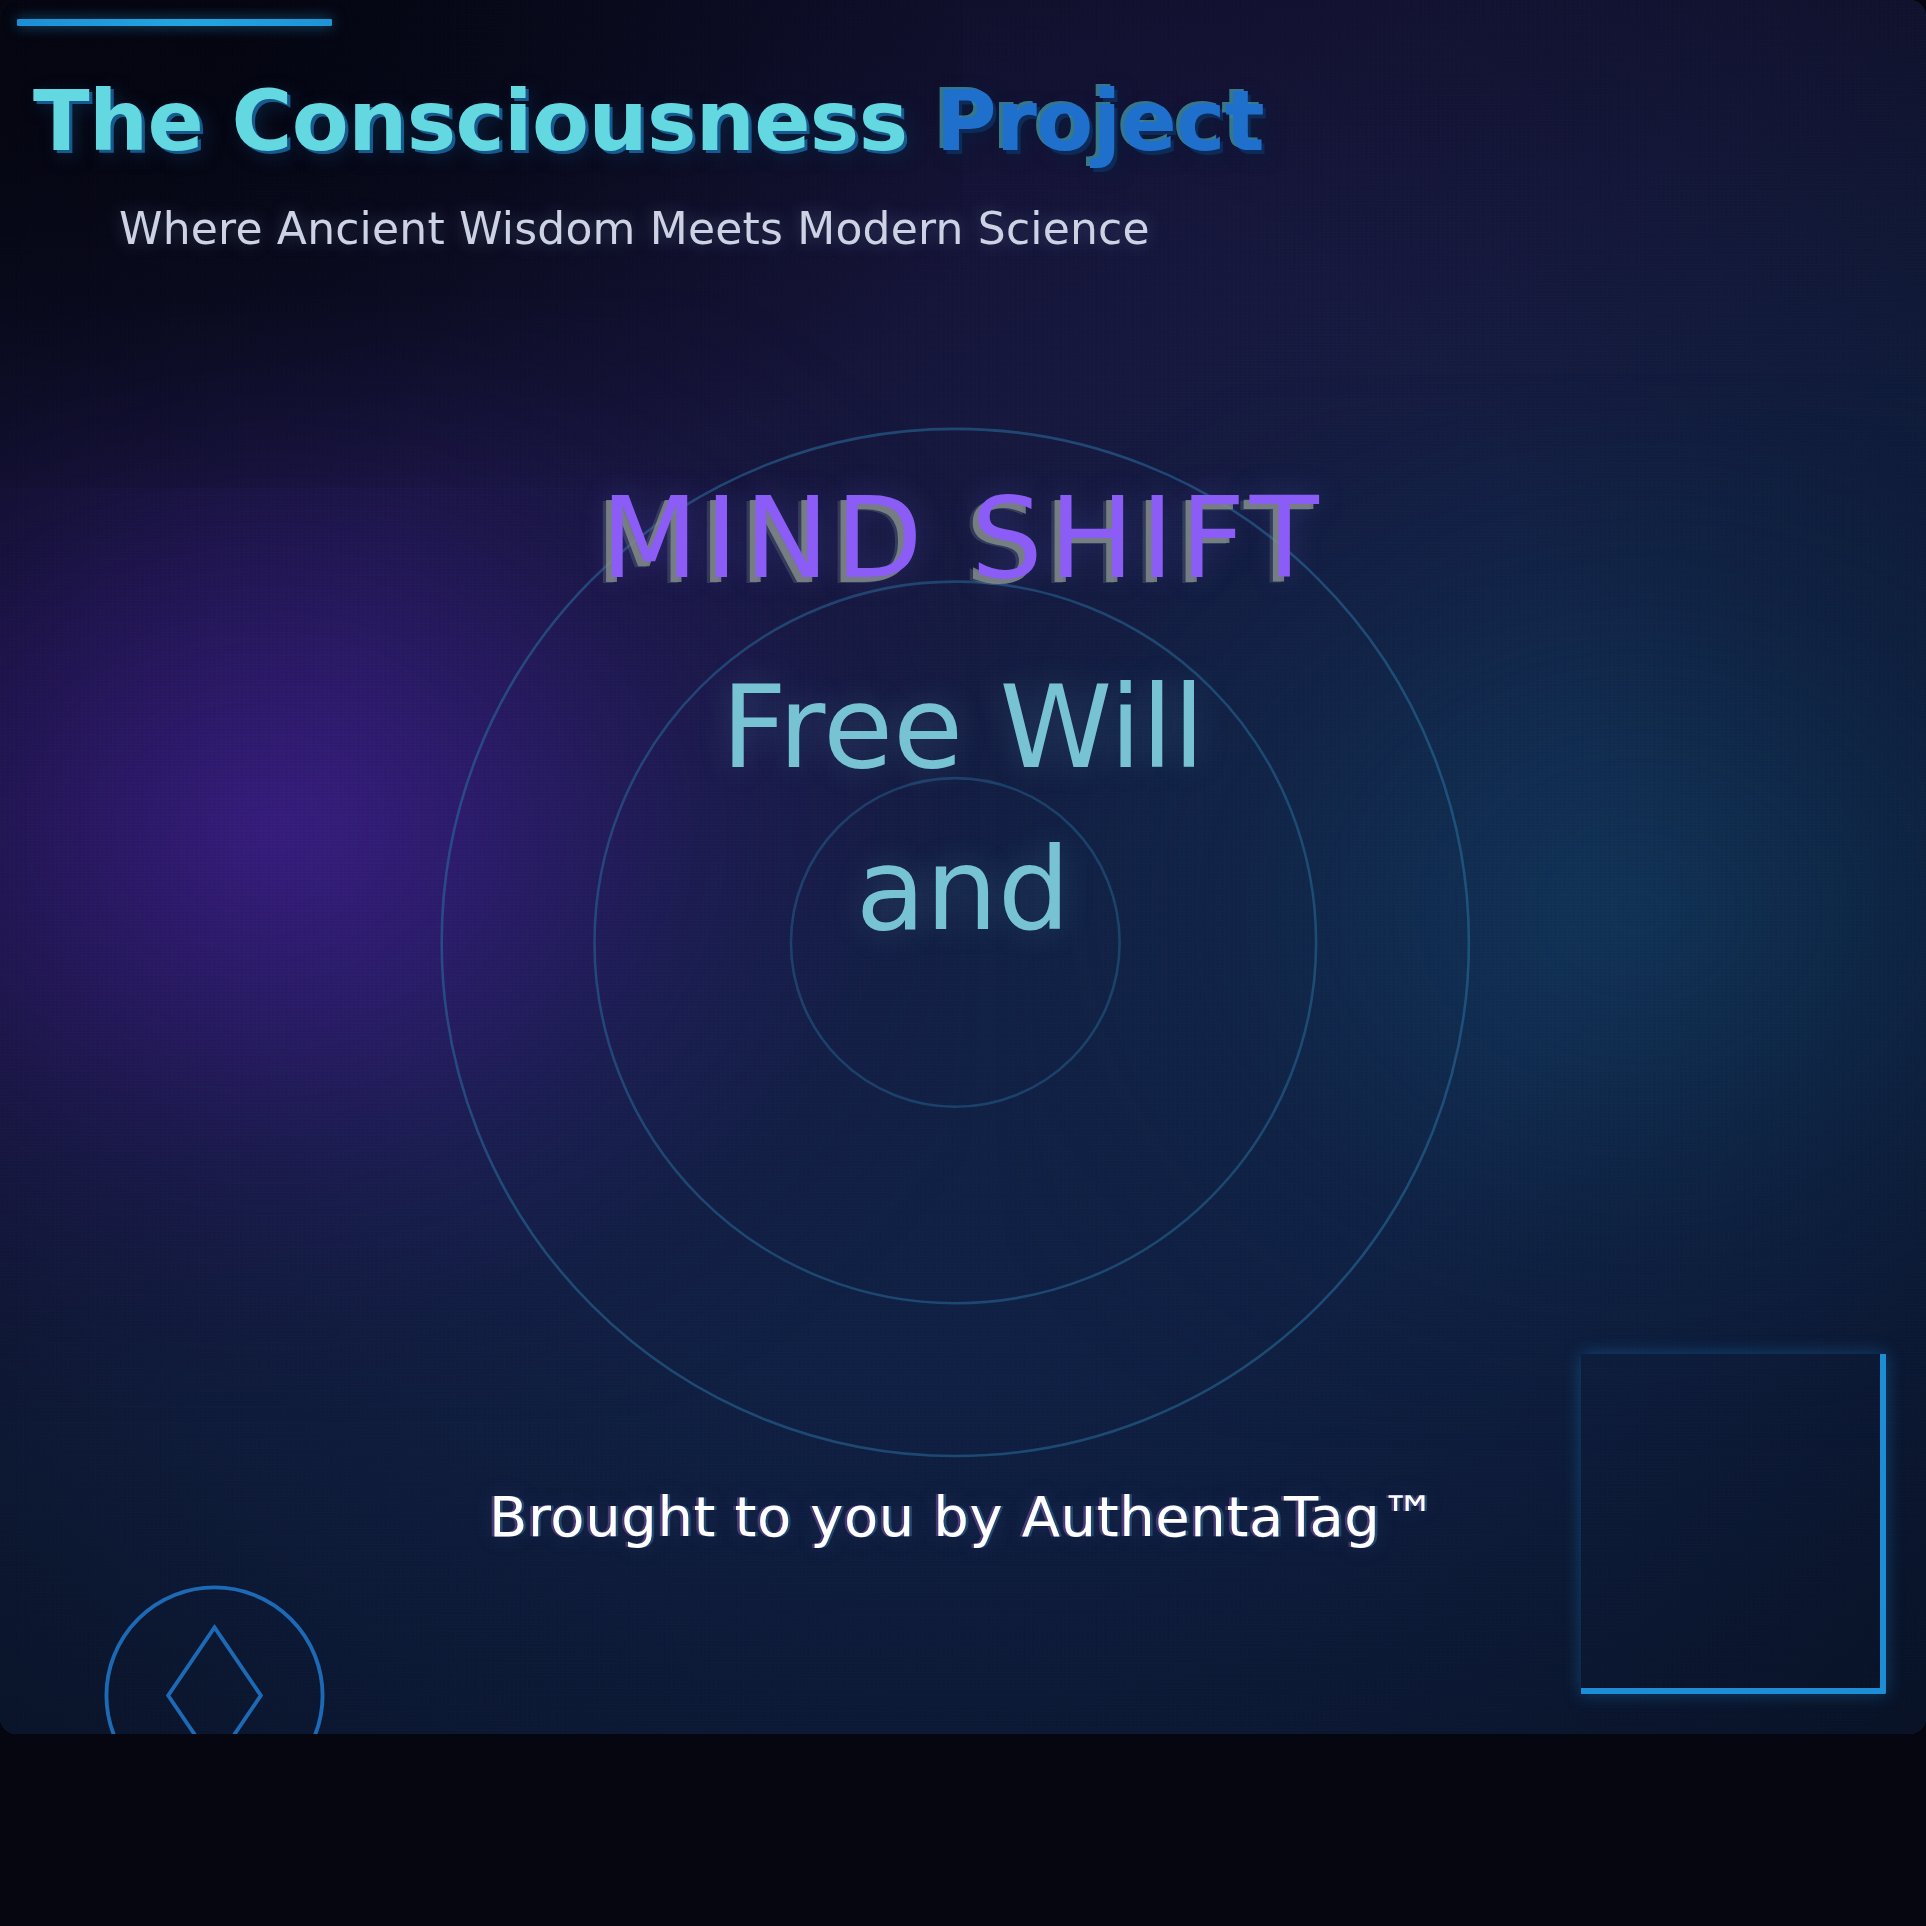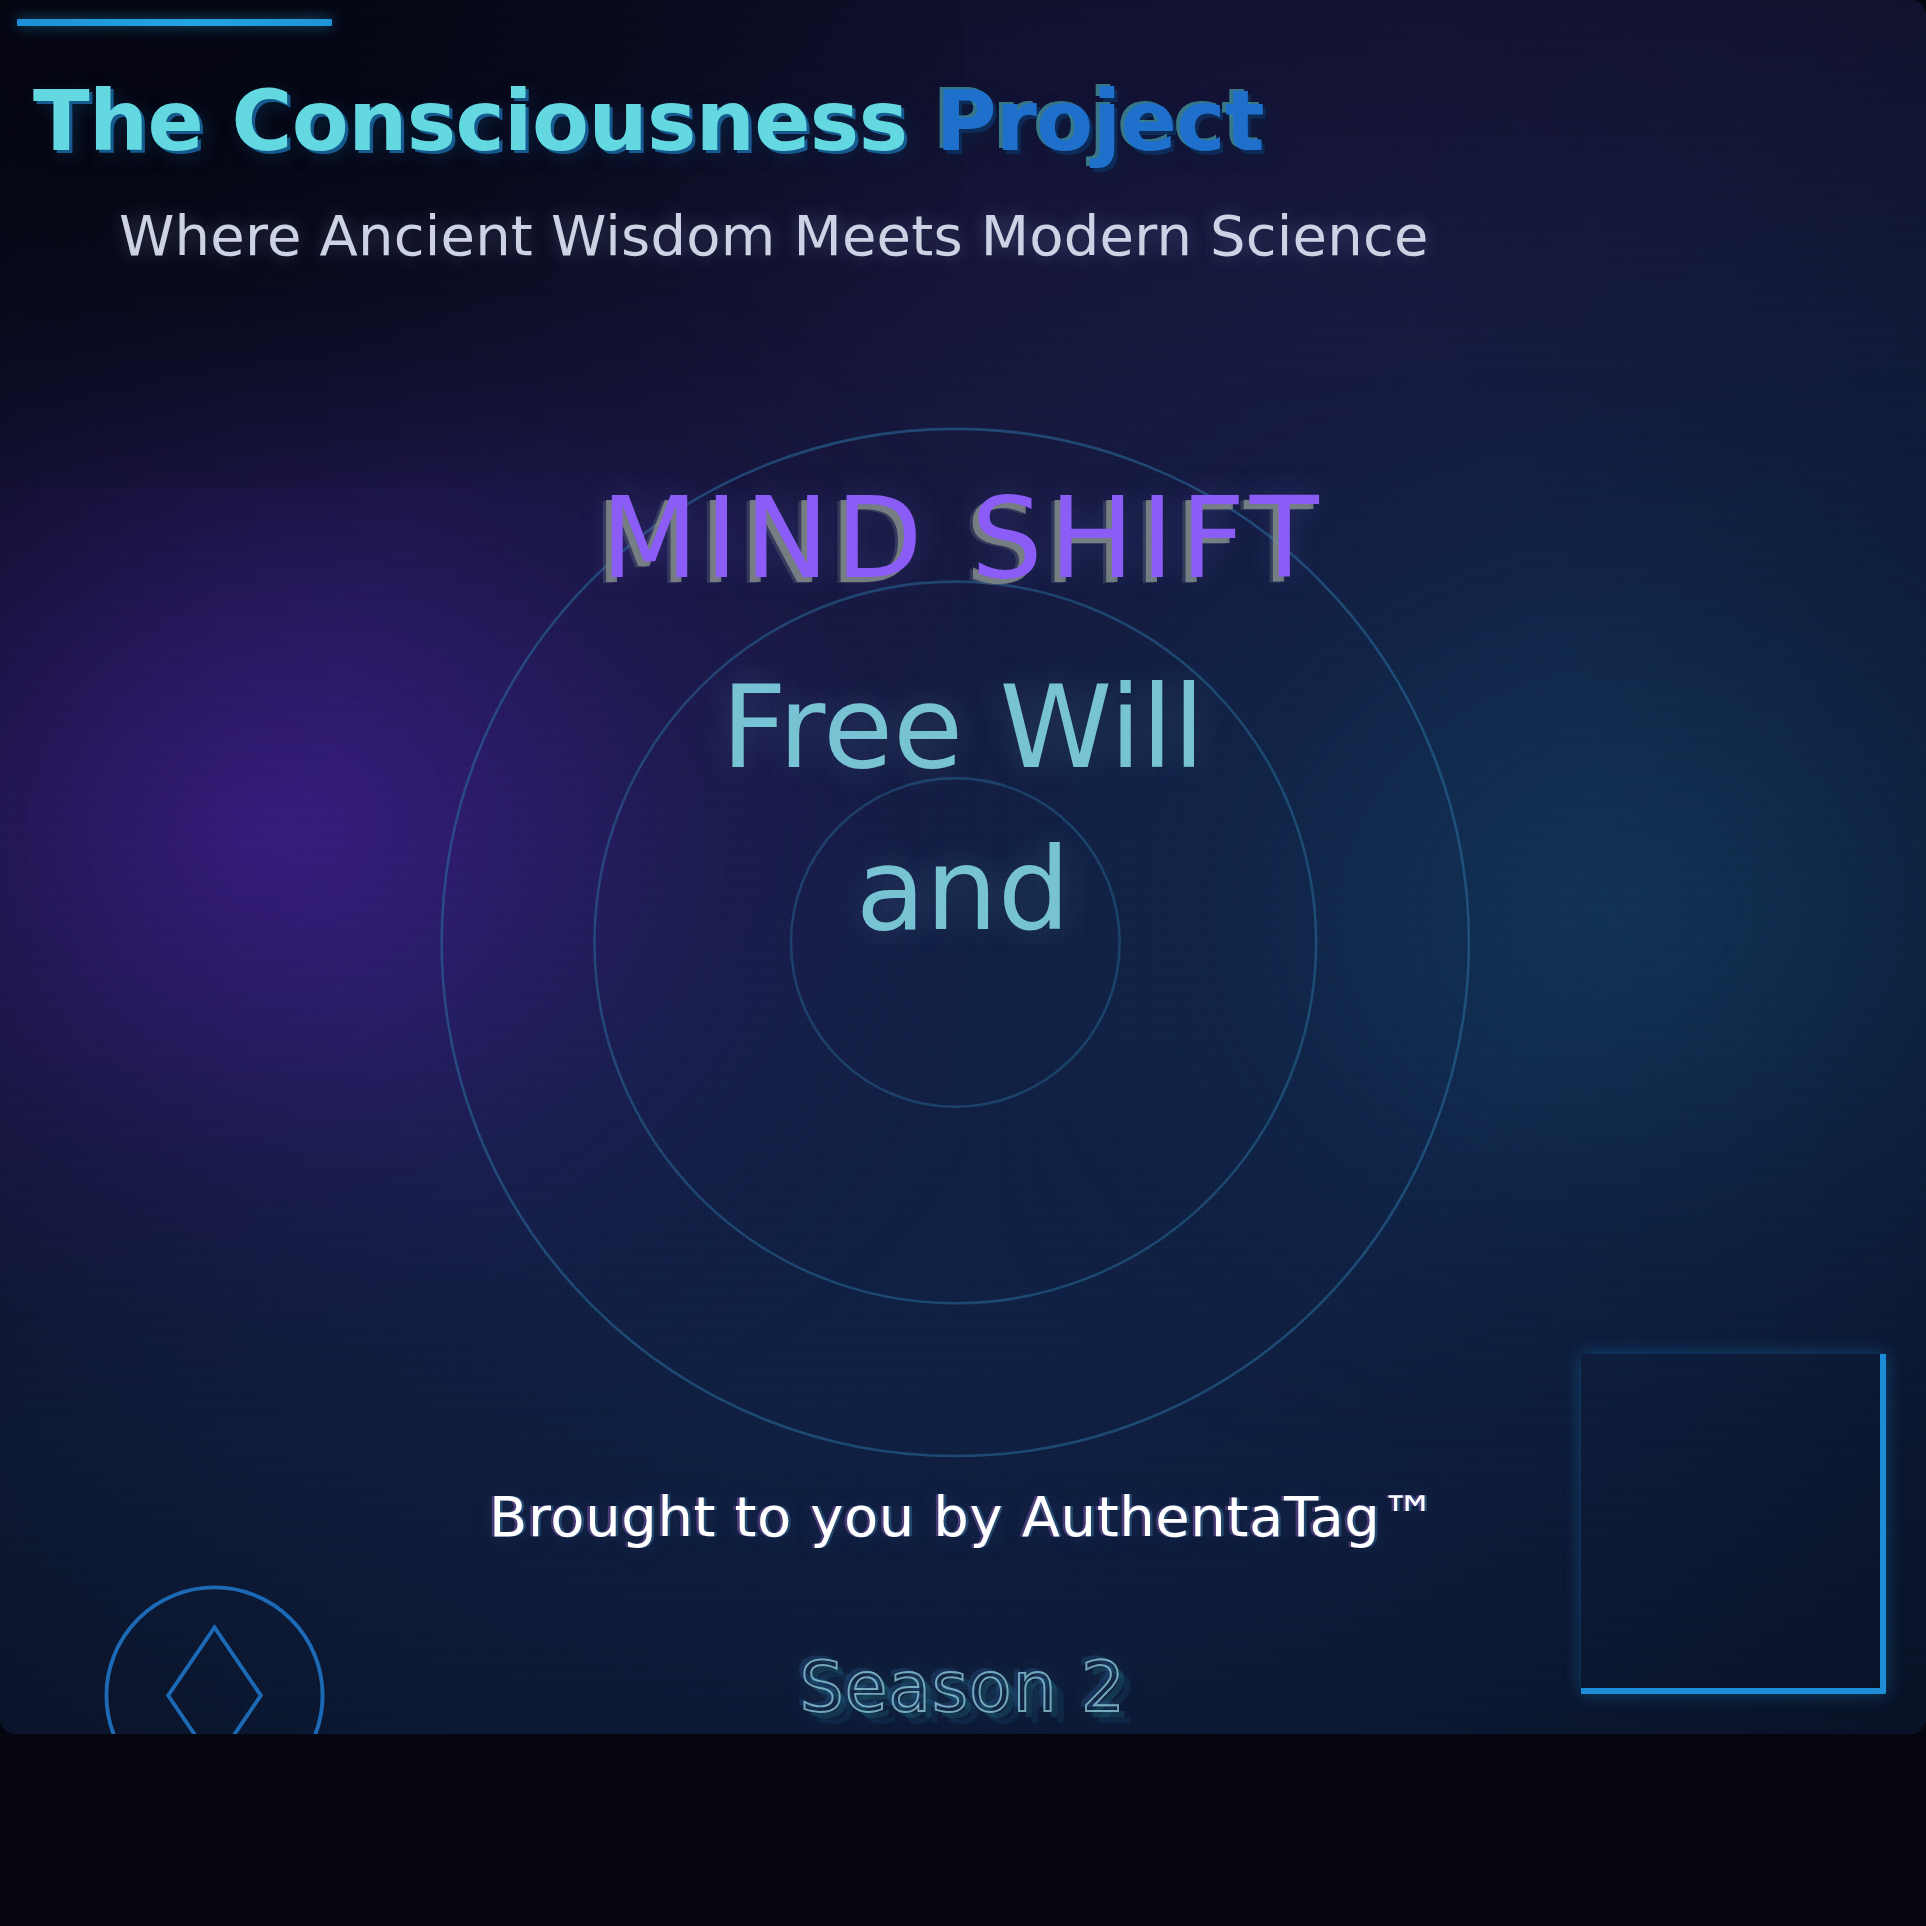--- a/index.html
+++ b/index.html
@@ -150,21 +150,21 @@
       3.2px 3.9px 0 rgba(12, 46, 92, 0.9),
       6.4px 6.4px 16.7px rgba(8, 30, 60, 0.7);
   }
 
   .show-tagline {
     position: absolute;
     left: 119px;
     top: 203px;
     font-family: "DejaVu Sans", sans-serif;
     font-weight: 400;
-    font-size: 56px;
+    font-size: 44px;
     letter-spacing: 0.2px;
     color: #cdd3e4;
     text-shadow: 0 0 18px rgba(160,180,230,0.30);
     white-space: nowrap;
   }
 
   
   .center-stack {
     position: absolute;
     left: 0;
@@ -294,21 +294,20 @@
   <div class="show-tagline">Where Ancient Wisdom Meets Modern Science</div>
 
   <div class="center-stack">
     <div class="ep-series">MIND SHIFT</div>
     <div class="ep-line l1">Free Will</div>
     <div class="ep-line l2">and</div>
   </div>
 
   <div class="sponsor">Brought to you by AuthentaTag™</div>
 
-  <div class="season">Season 2</div>
 
   <svg class="brandmark" viewBox="0 0 356 356">
     <circle cx="178" cy="178" r="168" fill="none" stroke="#1d6fbe" stroke-opacity="0.95" stroke-width="6"></circle>
     <polygon points="178,72 250,178 178,284 106,178" fill="none" stroke="#1d6fbe" stroke-opacity="0.95" stroke-width="6"></polygon>
   </svg>
 
   <div class="corner-bracket"></div>
 
 </div>
 

